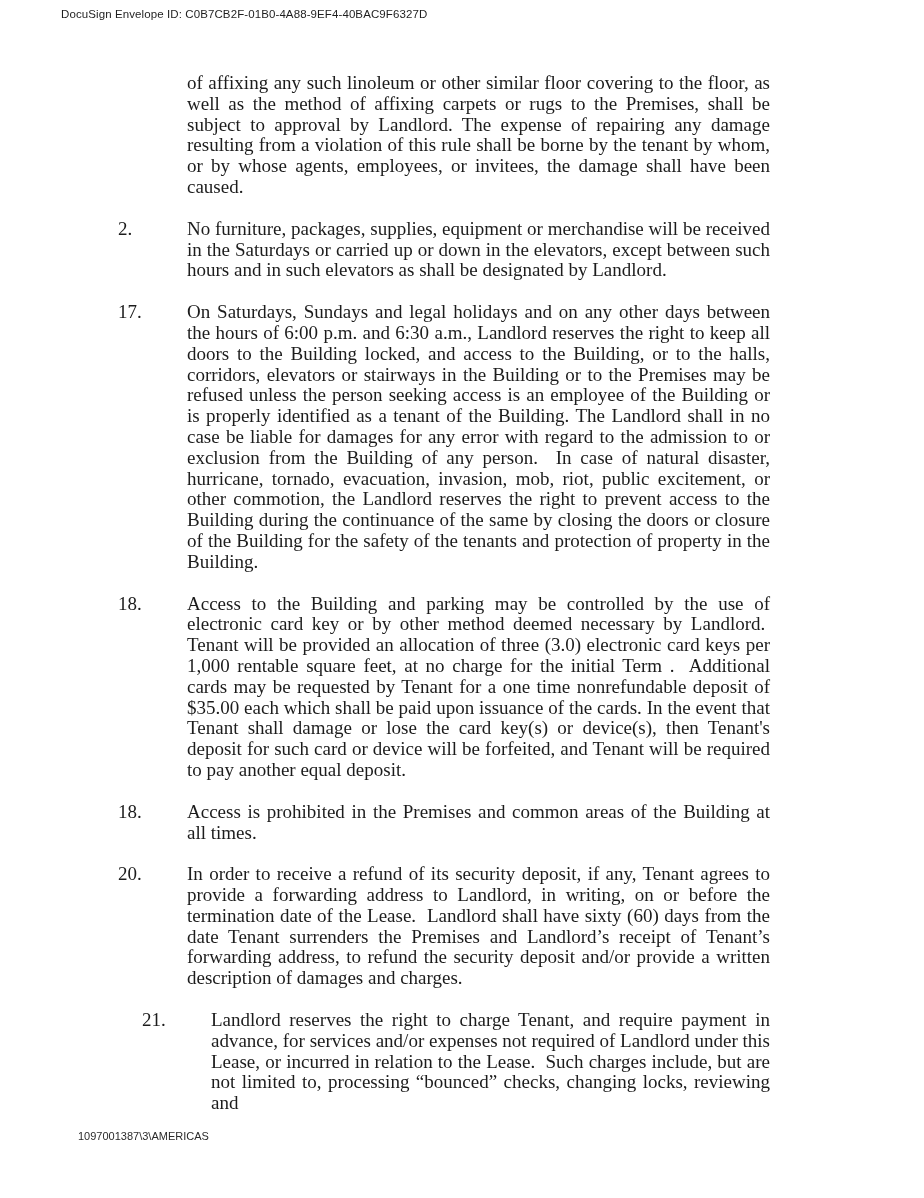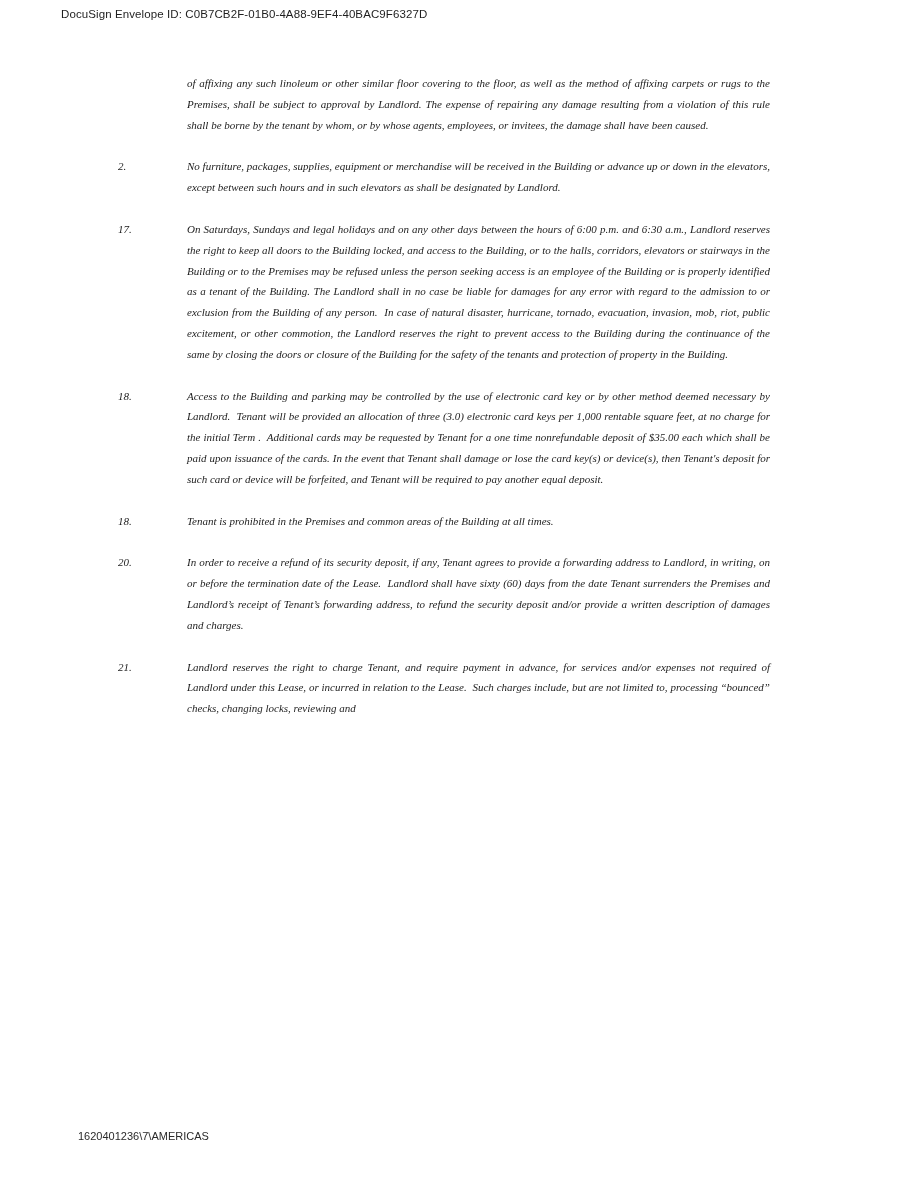--- a/index.html
+++ b/index.html
@@ -29,27 +29,26 @@
   .content {
     position: absolute;
     left: 118px;
     top: 73px;
     width: 652px;
   }
   .para {
     position: relative;
     padding-left: 69px;
     margin: 0 0 21px 0;
-    font-size: 11px;
+    font-size: 19px;
     line-height: 20.8px;
     text-align: justify;
     color: #1c1c1c;
-    font-style: italic;
   }
-  .para:last-child { margin-bottom: 0; }
+  .para:last-child { margin-bottom: 0; margin-left: 24px; }
   .num {
     position: absolute;
     left: 0;
     top: 0;
   }
   .doc-footer {
     position: absolute;
     left: 78px;
     top: 1130px;
     font-family: "Liberation Sans", "DejaVu Sans", sans-serif;
@@ -61,27 +60,27 @@
 </head>
 <body>
 
 <div class="docusign-header">DocuSign Envelope ID: C0B7CB2F-01B0-4A88-9EF4-40BAC9F6327D</div>
 
 <div class="content">
 
   <p class="para"><span>of affixing any such linoleum or other similar floor covering to the floor, as well as the method of affixing carpets or rugs to the Premises, shall be subject to approval by Landlord. The expense of repairing any damage resulting from a violation of this rule shall be borne by the tenant by whom, or by whose agents, employees, or invitees, the damage shall have been caused.</span></p>
 
 
-  <p class="para"><span class="num">2.</span><span>No furniture, packages, supplies, equipment or merchandise will be received in the Building or advance up or down in the elevators, except between such hours and in such elevators as shall be designated by Landlord.</span></p>
+  <p class="para"><span class="num">2.</span><span>No furniture, packages, supplies, equipment or merchandise will be received in the Saturdays or carried up or down in the elevators, except between such hours and in such elevators as shall be designated by Landlord.</span></p>
 
   <p class="para"><span class="num">17.</span><span>On Saturdays, Sundays and legal holidays and on any other days between the hours of 6:00 p.m. and 6:30 a.m., Landlord reserves the right to keep all doors to the Building locked, and access to the Building, or to the halls, corridors, elevators or stairways in the Building or to the Premises may be refused unless the person seeking access is an employee of the Building or is properly identified as a tenant of the Building. The Landlord shall in no case be liable for damages for any error with regard to the admission to or exclusion from the Building of any person.&nbsp; In case of natural disaster, hurricane, tornado, evacuation, invasion, mob, riot, public excitement, or other commotion, the Landlord reserves the right to prevent access to the Building during the continuance of the same by closing the doors or closure of the Building for the safety of the tenants and protection of property in the Building.</span></p>
 
   <p class="para"><span class="num">18.</span><span>Access to the Building and parking may be controlled by the use of electronic card key or by other method deemed necessary by Landlord.&nbsp; Tenant will be provided an allocation of three (3.0) electronic card keys per 1,000 rentable square feet, at no charge for the initial Term&nbsp;.&nbsp; Additional cards may be requested by Tenant for a one time nonrefundable deposit of $35.00 each which shall be paid upon issuance of the cards. In the event that Tenant shall damage or lose the card key(s) or device(s), then Tenant's deposit for such card or device will be forfeited, and Tenant will be required to pay another equal deposit.</span></p>
 
-  <p class="para"><span class="num">18.</span><span>Tenant is prohibited in the Premises and common areas of the Building at all times.</span></p>
+  <p class="para"><span class="num">18.</span><span>Access is prohibited in the Premises and common areas of the Building at all times.</span></p>
 
   <p class="para"><span class="num">20.</span><span>In order to receive a refund of its security deposit, if any, Tenant agrees to provide a forwarding address to Landlord, in writing, on or before the termination date of the Lease.&nbsp; Landlord shall have sixty (60) days from the date Tenant surrenders the Premises and Landlord’s receipt of Tenant’s forwarding address, to refund the security deposit and/or provide a written description of damages and charges.</span></p>
 
   <p class="para"><span class="num">21.</span><span>Landlord reserves the right to charge Tenant, and require payment in advance, for services and/or expenses not required of Landlord under this Lease, or incurred in relation to the Lease.&nbsp; Such charges include, but are not limited to, processing “bounced” checks, changing locks, reviewing and</span></p>
 
 </div>
 
-<div class="doc-footer">1620401236\7\AMERICAS</div>
+<div class="doc-footer">1097001387\3\AMERICAS</div>
 
 </body></html>

